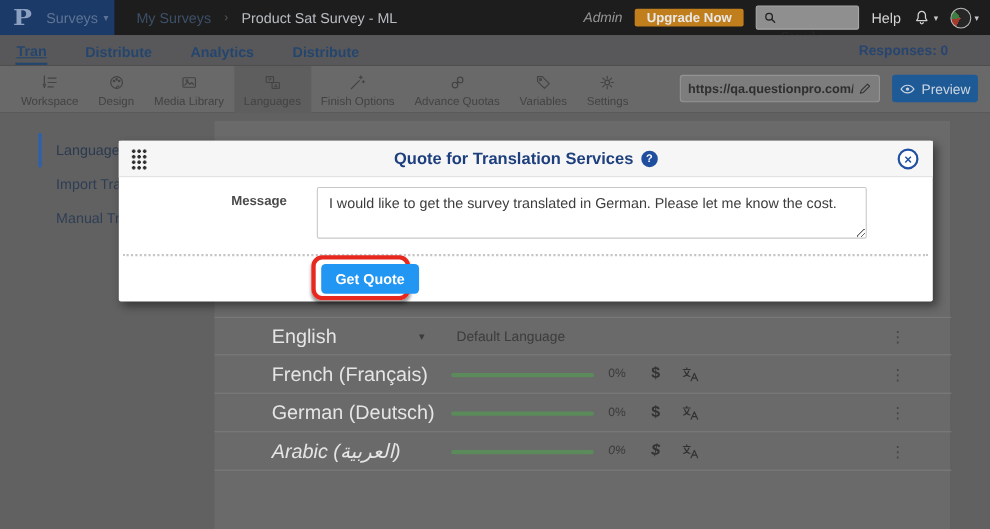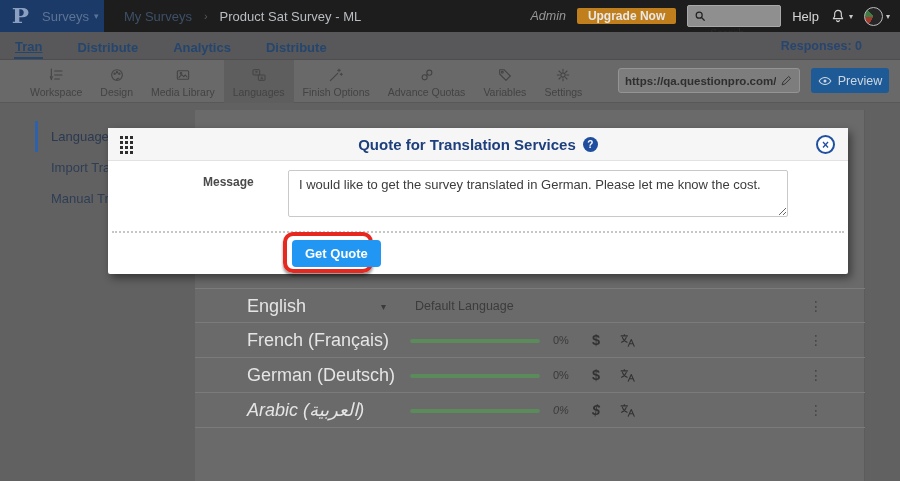--- a/index.html
+++ b/index.html
@@ -31,21 +31,21 @@
 
   
   .tabbar { position:absolute; left:0; top:32px; width:900px; height:28px; background:#58585a; border-bottom:1px solid #4e4e4e; }
   .tabs { position:absolute; left:14px; top:0; height:28px; display:flex; gap:33px; align-items:center; }
   .tab { color:#24466e; font-size:13px; font-weight:600; cursor:pointer; padding:5px 1px 3px; }
   .tab.active { border-bottom:2px solid #24466e; text-decoration:underline; }
   .responses { position:absolute; right:38px; top:0; height:28px; display:flex; align-items:center; color:#27456f; font-size:12.5px; font-weight:600; }
 
   
   .toolbar { position:absolute; left:0; top:60px; width:900px; height:43px; background:#696969; border-bottom:1px solid #585858; }
-  .toolbtns { position:absolute; left:21px; top:0; height:43px; display:flex;justify-content:space-between; }
+  .toolbtns { position:absolute; left:10px; top:0; height:43px; display:flex;justify-content:space-between; }
   .toolbtn { height:43px; padding:4px 9px 3px; display:flex; flex-direction:column; align-items:center; justify-content:center; gap:3px; color:#434343; cursor:pointer; }
   .toolbtn.active { background:#5e5e5e; }
   .toolbtn .lbl { font-size:10.5px; white-space:nowrap; }
   .toolbtn svg { width:16px; height:16px; }
   .url-field { position:absolute; right:100px; top:8px; width:182px; height:25px; background:#7d7d7d; border:1px solid #949494; border-radius:3px; display:flex; align-items:center; padding:0 6px; gap:4px; }
   .url-field input { flex:1; border:none; background:transparent; font-size:11.5px; color:#2f2f2f; font-weight:600; outline:none; font-family:inherit; min-width:0; }
   .preview-btn { position:absolute; right:11px; top:8px; width:78px; height:25px; background:#1e5a96; color:#ccd6e1; border:none; border-radius:3px; font-size:12.5px; display:flex; align-items:center; justify-content:center; gap:6px; cursor:pointer; }
   .preview-btn svg { width:14px; height:14px; }
 
   
@@ -70,21 +70,21 @@
   
   .modal { position:absolute; left:108px; top:128px; width:740px; height:146px; background:#fff; border-radius:2px;
            box-shadow:3px 4px 9px rgba(0,0,0,0.45); z-index:10; }
   .modal-head { position:absolute; left:0; top:0; width:740px; height:33px; background:#f6f6f6; border-bottom:1px solid #e2e2e2; }
   .drag { position:absolute; left:11px; top:7px; width:15px; height:20px; cursor:move;
           background-image:radial-gradient(circle,#2e2e2e 1.5px,transparent 1.8px); background-size:5px 5px; }
   .modal-title-wrap { position:absolute; left:0; top:0; width:740px; height:33px; display:flex; align-items:center; justify-content:center; gap:7px; }
   .modal-title { color:#1d3f7d; font-size:15px; font-weight:bold; }
   .help-dot { width:15px; height:15px; border-radius:50%; background:#1f4e9e; color:#fff; font-size:10px; font-weight:bold; display:flex; align-items:center; justify-content:center; cursor:pointer; }
   .modal-close { position:absolute; right:13px; top:7px; width:19px; height:19px; border-radius:50%; border:2px solid #2050a0; color:#2050a0; font-size:12px; font-weight:bold; display:flex; align-items:center; justify-content:center; cursor:pointer; background:#fff; line-height:1; }
-  .msg-label { position:absolute; left:95px; top:47px; width:65px; text-align:left; font-size:12px; font-weight:bold; color:#4a4a4a; }
+  .msg-label { position:absolute; left:95px; top:47px; width:65px; text-align:center; font-size:12px; font-weight:bold; color:#4a4a4a; }
   .msg-area { position:absolute; left:180px; top:42px; width:500px; height:47px; border:1px solid #c9c9c9; border-radius:2px; font-size:13px; color:#3c3c3c; padding:6px 10px; font-family:inherit; resize:both; outline:none; }
   .dotted-sep { position:absolute; left:4px; top:103px; width:732px; border-top:2px dotted #c6c6c6; }
   .red-ring { position:absolute; left:175px; top:104px; width:90px; height:41px; border:4px solid #e6281e; border-radius:10px; box-shadow:0 3px 3px rgba(0,0,0,0.4); pointer-events:none; }
   .get-quote { position:absolute; left:184px; top:112px; height:27px; padding:0 13px; background:#2196f3; color:#fff; border:none; border-radius:4px; font-size:13px; font-weight:bold; cursor:pointer; font-family:inherit; }
 </style>
 </head>
 <body>
 
 <div class="topbar">
   <div class="logo-block">

